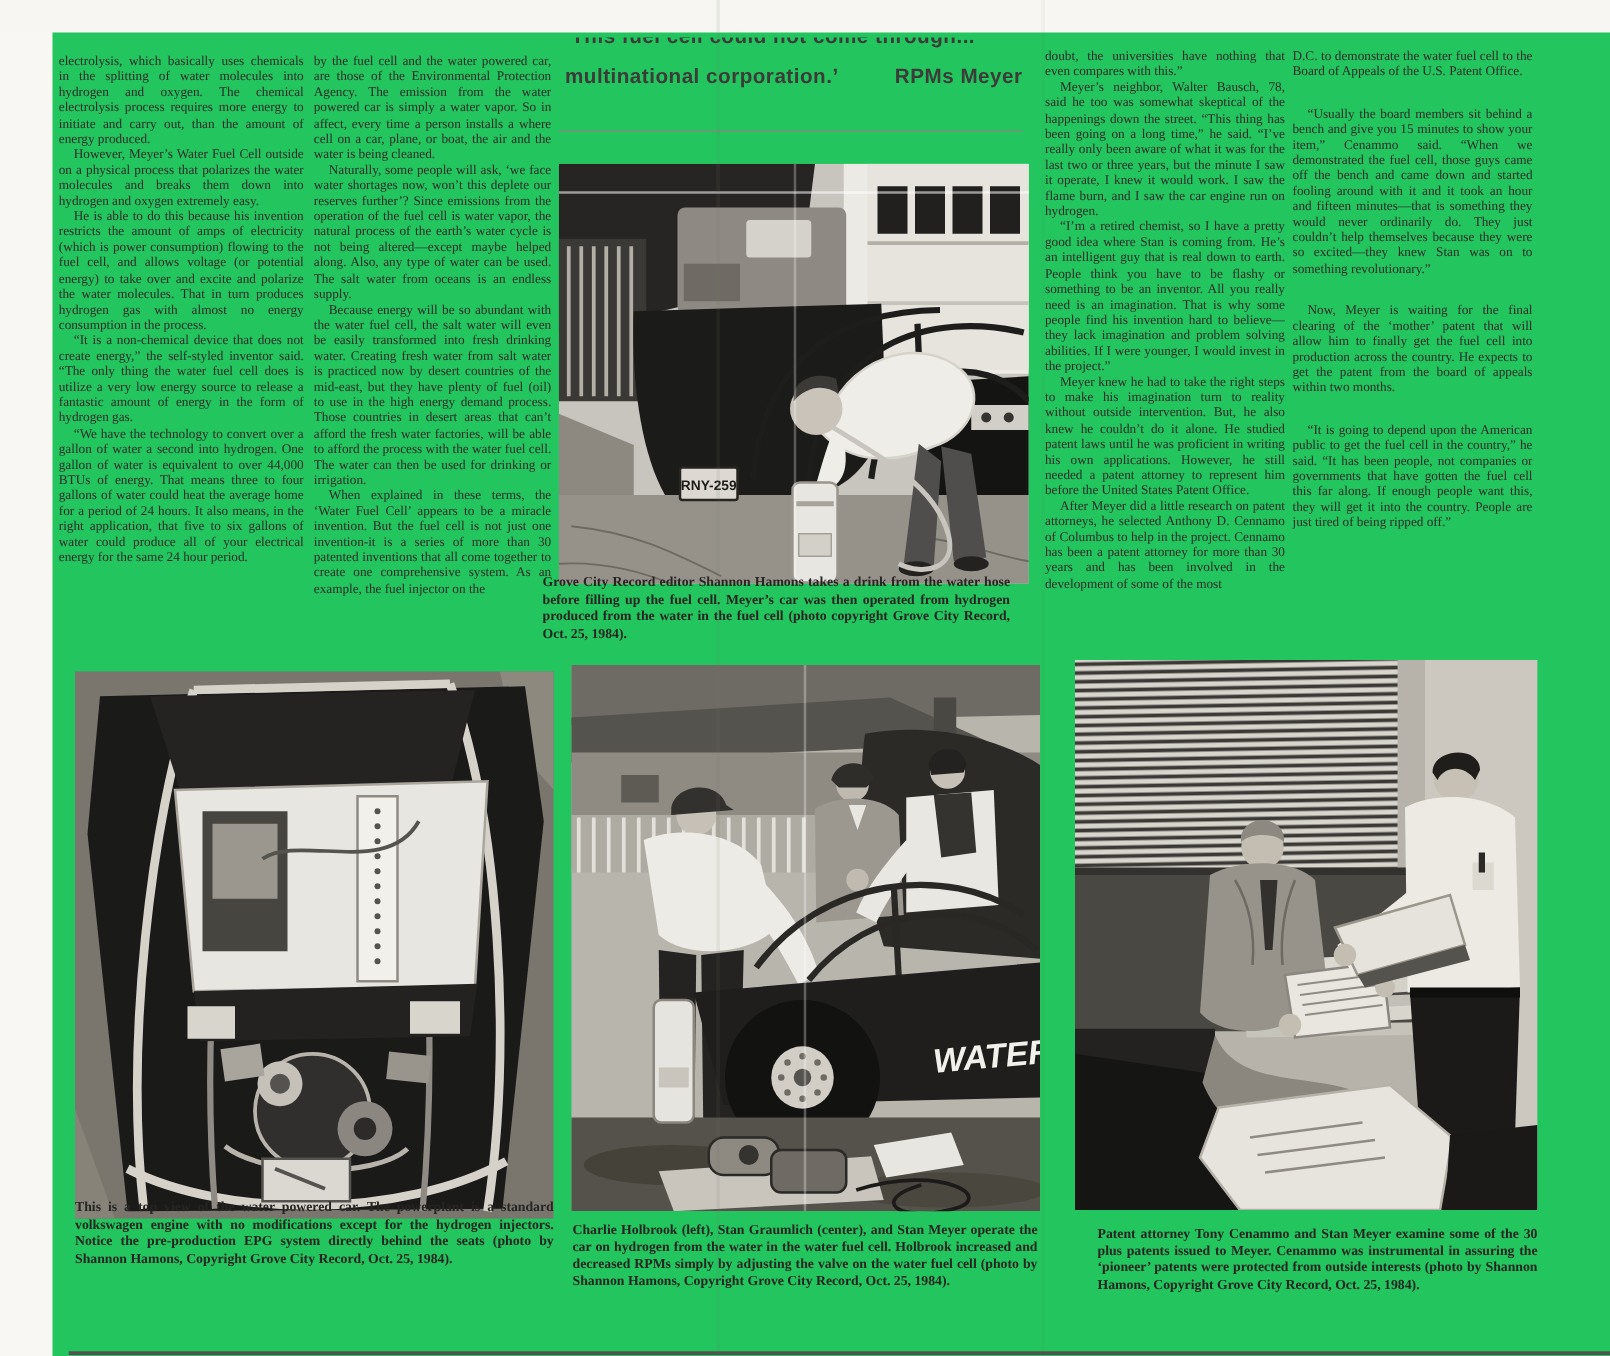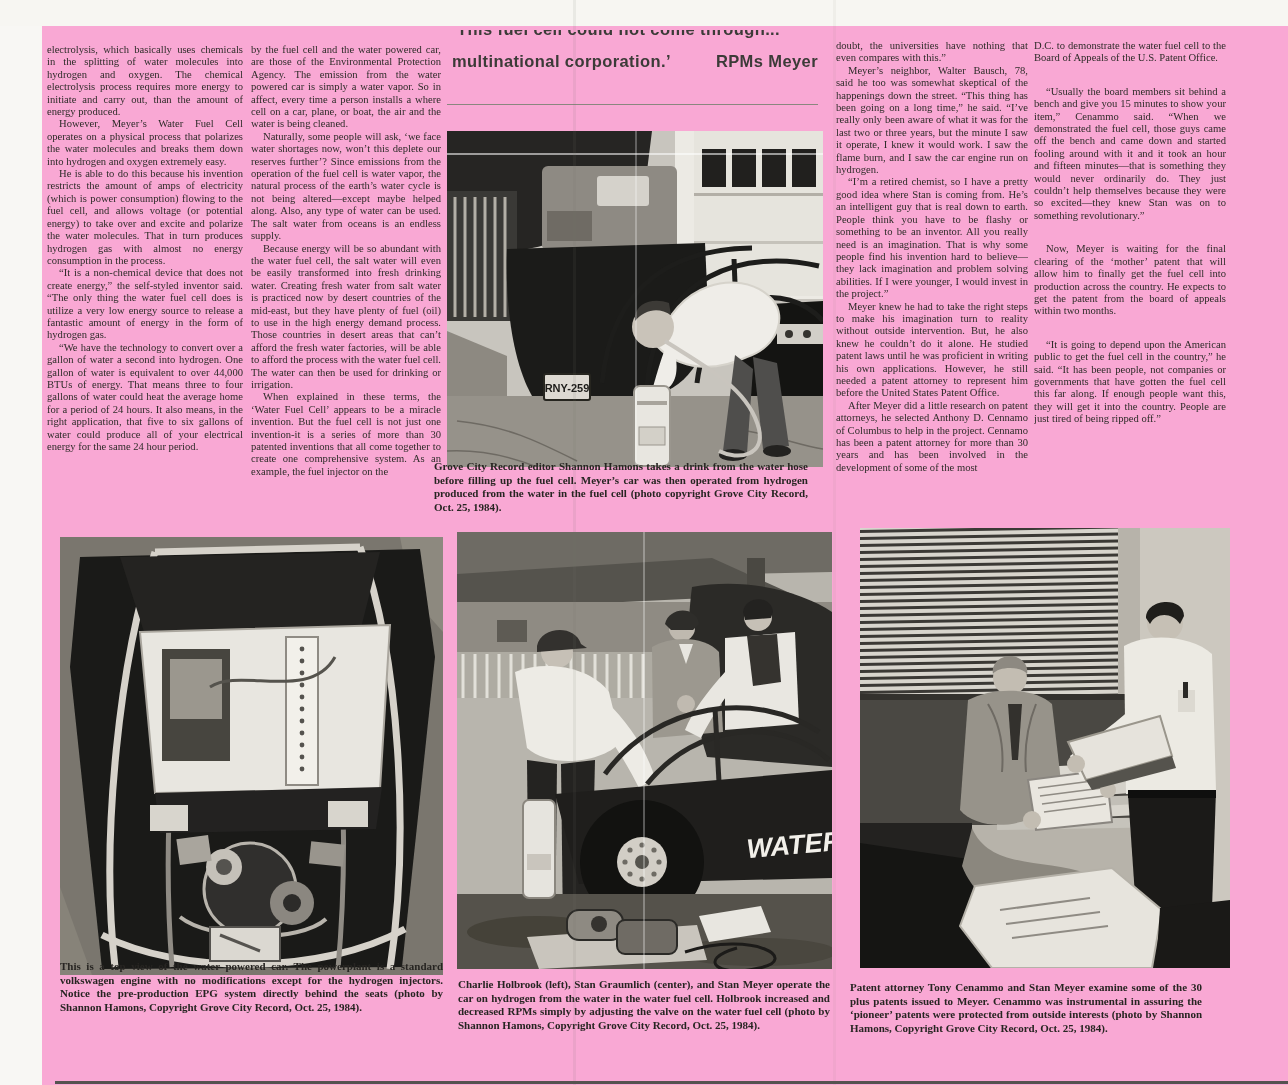--- a/index.html
+++ b/index.html
@@ -1,20 +1,20 @@
 <!DOCTYPE html>
 <html><head>
 <meta charset="utf-8">
 <style>
   html,body{margin:0;padding:0;}
   body{background:#e8e6e1;}
   .page{
     position:relative;
     width:1288px;height:1085px;
-    background:#f9a8d4;
+    background:#22c55e;
     overflow:hidden;
     font-family:"Liberation Serif", serif;
     color:#2e2c29;
   }
   .left-margin{position:absolute;left:0;top:0;width:42px;height:100%;background:#f8f7f4;}
   .top-margin{position:absolute;left:0;top:0;width:100%;height:26px;background:#f7f6f2;}
   .fold{position:absolute;top:0;width:3px;height:100%;background:rgba(120,115,105,0.10);}
   .bottom-edge{position:absolute;left:55px;right:0;bottom:1px;height:3px;background:#55534f;}
 
   .col{
@@ -52,21 +52,21 @@
 </head>
 <body>
 
 <div class="page">
 
   <div class="left-margin"></div>
   <div class="top-margin"></div>
 
   <div class="col" style="left:47px;top:44px;width:196px;height:488px">
       <p>electrolysis, which basically uses chemicals in the splitting of water molecules into hydrogen and oxygen. The chemical electrolysis process requires more energy to initiate and carry out, than the amount of energy produced.</p>
-      <p>However, Meyer’s Water Fuel Cell operates on a physical process that polarizes the water molecules and breaks them down into hydrogen and oxygen extremely easy.</p>
+      <p>However, Meyer’s Water Fuel Cell outside on a physical process that polarizes the water molecules and breaks them down into hydrogen and oxygen extremely easy.</p>
       <p>He is able to do this because his invention restricts the amount of amps of electricity (which is power consumption) flowing to the fuel cell, and allows voltage (or potential energy) to take over and excite and polarize the water molecules. That in turn produces hydrogen gas with almost no energy consumption in the process.</p>
       <p>“It is a non-chemical device that does not create energy,” the self-styled inventor said. “The only thing the water fuel cell does is utilize a very low energy source to release a fantastic amount of energy in the form of hydrogen gas.</p>
       <p>“We have the technology to convert over a gallon of water a second into hydrogen. One gallon of water is equivalent to over 44,000 BTUs of energy. That means three to four gallons of water could heat the average home for a period of 24 hours. It also means, in the right application, that five to six gallons of water could produce all of your electrical energy for the same 24 hour period.</p>
     </div>
 
   <div class="col" style="left:251px;top:44px;width:190px;height:492px">
       <p>by the fuel cell and the water powered car, are those of the Environmental Protection Agency. The emission from the water powered car is simply a water vapor. So in affect, every time a person installs a where cell on a car, plane, or boat, the air and the water is being cleaned.</p>
       <p>Naturally, some people will ask, ‘we face water shortages now, won’t this deplete our reserves further’? Since emissions from the operation of the fuel cell is water vapor, the natural process of the earth’s water cycle is not being altered—except maybe helped along. Also, any type of water can be used. The salt water from oceans is an endless supply.</p>
       <p>Because energy will be so abundant with the water fuel cell, the salt water will even be easily transformed into fresh drinking water. Creating fresh water from salt water is practiced now by desert countries of the mid-east, but they have plenty of fuel (oil) to use in the high energy demand process. Those countries in desert areas that can’t afford the fresh water factories, will be able to afford the process with the water fuel cell. The water can then be used for drinking or irrigation.</p>
       <p>When explained in these terms, the ‘Water Fuel Cell’ appears to be a miracle invention. But the fuel cell is not just one invention-it is a series of more than 30 patented inventions that all come together to create one comprehensive system. As an example,  the fuel injector on the</p>
@@ -348,19 +348,19 @@
       <path d="M115,358 L252,340 L302,382 L292,440 L132,440 L100,398 Z" fill="#e7e4dd" stroke="#b5b1a8" stroke-width="2"></path>
       <g stroke="#8f8b84" stroke-width="2">
         <line x1="140" y1="382" x2="230" y2="370"></line>
         <line x1="146" y1="396" x2="240" y2="384"></line>
         <line x1="152" y1="410" x2="248" y2="398"></line>
       </g>
       <polygon points="300,380 370,372 370,440 296,440" fill="#1a1917"></polygon>
     </svg>
   </div>
 
-  <div class="caption" style="left:850px;top:981px;width:352px">Patent attorney Tony Cenammo and Stan Meyer examine some of the 30 plus patents issued to Meyer. Cenammo was instrumental in assuring the ‘pioneer’ patents were protected from outside interests (photo by Shannon Hamons, Copyright Grove City Record, Oct. 25, 1984).</div>
+  <div class="caption" style="left:878px;top:981px;width:352px">Patent attorney Tony Cenammo and Stan Meyer examine some of the 30 plus patents issued to Meyer. Cenammo was instrumental in assuring the ‘pioneer’ patents were protected from outside interests (photo by Shannon Hamons, Copyright Grove City Record, Oct. 25, 1984).</div>
 
   <div class="fold" style="left:573px"></div>
   <div class="fold" style="left:833px;background:rgba(120,115,105,0.06)"></div>
   <div class="bottom-edge"></div>
 
 </div>
 
 </body></html>

